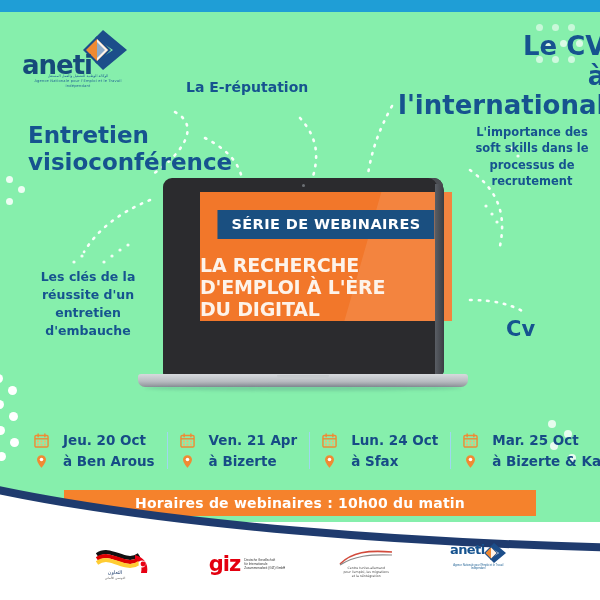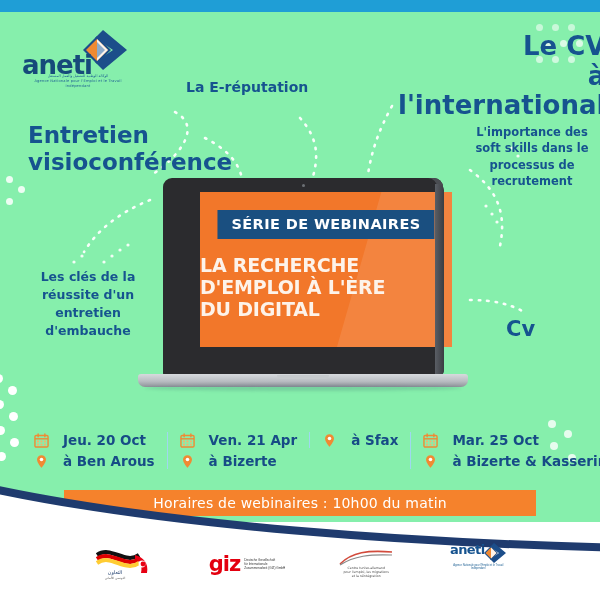--- a/index.html
+++ b/index.html
@@ -82,21 +82,21 @@
   }
   .lid-edge{
     position:absolute;left:297px;top:6px;width:9px;height:190px;
     background:linear-gradient(90deg,#5a5e65,#3a3d42);border-radius:0 6px 3px 0;
   }
   .webcam{
     position:absolute;left:50%;top:6px;width:3px;height:3px;margin-left:-1.5px;
     background:#6c7075;border-radius:50%;
   }
   .screen{
-    position:absolute;left:37px;top:14px;width:252px;height:155px;
+    position:absolute;left:37px;top:14px;width:252px;height:129px;
     background:#f2772a;overflow:hidden;
   }
   .screen-gloss{
     position:absolute;right:-26px;top:-40px;width:120px;height:260px;
     background:rgba(255,255,255,.10);transform:rotate(16deg);
   }
   .badge{
     position:absolute;left:50%;top:18px;transform:translateX(-50%);
     background:#1a4f80;color:#ffffff;
     font-size:14.5px;font-weight:bold;letter-spacing:.4px;
@@ -138,21 +138,21 @@
     font-family:"DejaVu Sans", sans-serif;
   }
   .ic{width:15px;height:15px;flex:0 0 15px;}
 
   
   .sched{
     position:absolute;left:64px;top:490px;width:472px;height:26px;
     background:#f5822c;display:flex;align-items:center;justify-content:center;
   }
   .sched span{
-    color:#ffffff;font-weight:normal;font-size:14px;letter-spacing:.2px;
+    color:#ffffff;font-weight:bold;font-size:14px;letter-spacing:.2px;
     font-family:"DejaVu Sans", sans-serif;
   }
 
   
   .flogos{
     position:absolute;left:0;bottom:6px;width:600px;height:52px;
     display:flex;justify-content:center;gap:46px;
   }
   .flogo{position:relative;height:44px;display:flex;align-items:center;}
   .flogo-cap{
@@ -341,43 +341,60 @@
           <path d="M8 1.2c-2.7 0-4.8 2.1-4.8 4.7 0 3.5 4.8 8.9 4.8 8.9s4.8-5.4 4.8-8.9c0-2.6-2.1-4.7-4.8-4.7z" fill="#f08a33"></path>
           <circle cx="8" cy="5.9" r="1.9" fill="#ffffff"></circle>
         </svg>
         <span class="dtext">à Bizerte</span>
       </div>
     </div>
 
     <div class="date-item">
       <div class="drow">
         <svg class="ic" viewBox="0 0 16 16">
-          <path d="M8 1.2c-2.7 0-4.8 2.1-4.8 4.7 0 3.5 4.8 8.9 4.8 8.9s4.8-5.4 4.8-8.9c0-2.6-2.1-4.7-4.8-4.7z" fill="#f08a33"></path>
-          <circle cx="8" cy="5.9" r="1.9" fill="#ffffff"></circle>
-        </svg>
-        <span class="dtext">à Sfax</span>
-      </div>
-    </div>
-
-    <div class="date-item">
-      <div class="drow">
-        <svg class="ic" viewBox="0 0 16 16">
           <rect x="1" y="2.6" width="14" height="12.4" rx="1.4" fill="none" stroke="#f08a33" stroke-width="1.5"></rect>
           <line x1="1" y1="6.2" x2="15" y2="6.2" stroke="#f08a33" stroke-width="1.5"></line>
           <line x1="4.4" y1="1" x2="4.4" y2="4" stroke="#f08a33" stroke-width="1.5" stroke-linecap="round"></line>
           <line x1="11.6" y1="1" x2="11.6" y2="4" stroke="#f08a33" stroke-width="1.5" stroke-linecap="round"></line>
           <g fill="#f6b26b">
               <rect x="3.2" y="8" width="2.1" height="2"></rect>
               <rect x="6.9" y="8" width="2.1" height="2"></rect>
               <rect x="10.6" y="8" width="2.1" height="2"></rect>
               <rect x="3.2" y="11.3" width="2.1" height="2"></rect>
               <rect x="6.9" y="11.3" width="2.1" height="2"></rect>
               <rect x="10.6" y="11.3" width="2.1" height="2"></rect>
             </g>
         </svg>
+        <span class="dtext">Lun. 24 Oct</span>
+      </div>
+      <div class="drow">
+        <svg class="ic" viewBox="0 0 16 16">
+          <path d="M8 1.2c-2.7 0-4.8 2.1-4.8 4.7 0 3.5 4.8 8.9 4.8 8.9s4.8-5.4 4.8-8.9c0-2.6-2.1-4.7-4.8-4.7z" fill="#f08a33"></path>
+          <circle cx="8" cy="5.9" r="1.9" fill="#ffffff"></circle>
+        </svg>
+        <span class="dtext">à Sfax</span>
+      </div>
+    </div>
+
+    <div class="date-item">
+      <div class="drow">
+        <svg class="ic" viewBox="0 0 16 16">
+          <rect x="1" y="2.6" width="14" height="12.4" rx="1.4" fill="none" stroke="#f08a33" stroke-width="1.5"></rect>
+          <line x1="1" y1="6.2" x2="15" y2="6.2" stroke="#f08a33" stroke-width="1.5"></line>
+          <line x1="4.4" y1="1" x2="4.4" y2="4" stroke="#f08a33" stroke-width="1.5" stroke-linecap="round"></line>
+          <line x1="11.6" y1="1" x2="11.6" y2="4" stroke="#f08a33" stroke-width="1.5" stroke-linecap="round"></line>
+          <g fill="#f6b26b">
+              <rect x="3.2" y="8" width="2.1" height="2"></rect>
+              <rect x="6.9" y="8" width="2.1" height="2"></rect>
+              <rect x="10.6" y="8" width="2.1" height="2"></rect>
+              <rect x="3.2" y="11.3" width="2.1" height="2"></rect>
+              <rect x="6.9" y="11.3" width="2.1" height="2"></rect>
+              <rect x="10.6" y="11.3" width="2.1" height="2"></rect>
+            </g>
+        </svg>
         <span class="dtext">Mar. 25 Oct</span>
       </div>
       <div class="drow">
         <svg class="ic" viewBox="0 0 16 16">
           <path d="M8 1.2c-2.7 0-4.8 2.1-4.8 4.7 0 3.5 4.8 8.9 4.8 8.9s4.8-5.4 4.8-8.9c0-2.6-2.1-4.7-4.8-4.7z" fill="#f08a33"></path>
           <circle cx="8" cy="5.9" r="1.9" fill="#ffffff"></circle>
         </svg>
         <span class="dtext">à Bizerte &amp; Kasserine</span>
       </div>
     </div>

